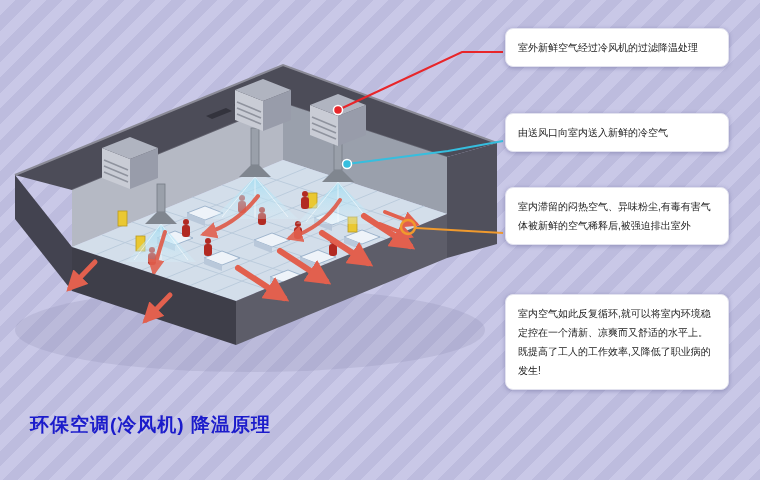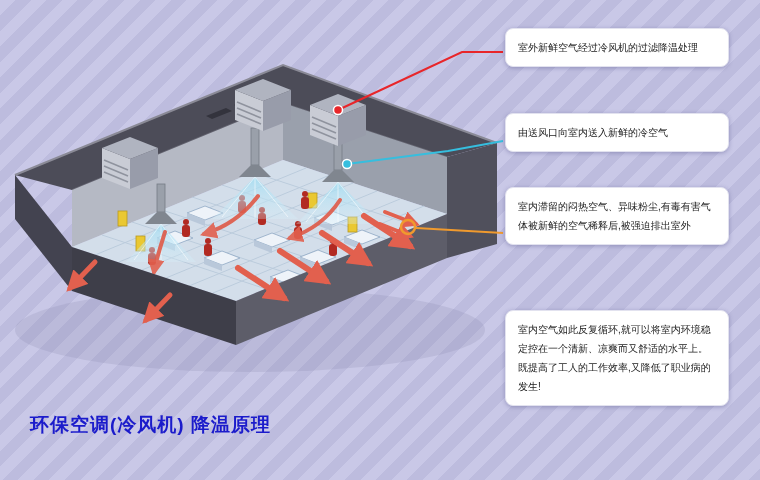--- a/index.html
+++ b/index.html
@@ -12,21 +12,21 @@
   .callout{
     position:absolute;left:505px;width:198px;
     background:#ffffff;border:1px solid #e2e2ef;border-radius:8px;
     padding:9px 12px;font-size:10px;line-height:19px;color:#222;
     box-shadow:0 1px 4px rgba(60,60,120,.35);
     z-index:3;
   }
   .callout-1{top:28px;}
   .callout-2{top:113px;}
   .callout-3{top:187px;}
-  .callout-4{top:310px;padding-left:12px;}
+  .callout-4{top:294px;padding-left:12px;}
   .page-title{
     position:absolute;left:30px;top:412px;z-index:3;
     font-size:19px;font-weight:bold;color:#1b1bcb;letter-spacing:1px;
   }
 </style>
 </head>
 <body>
 
 <div class="stage">
 

